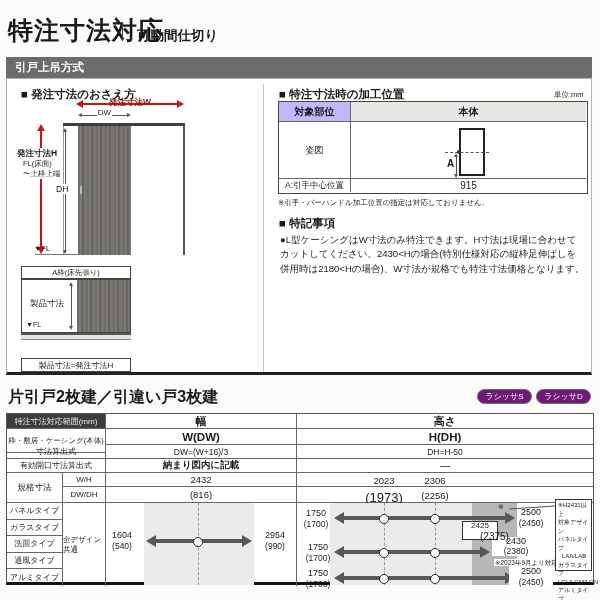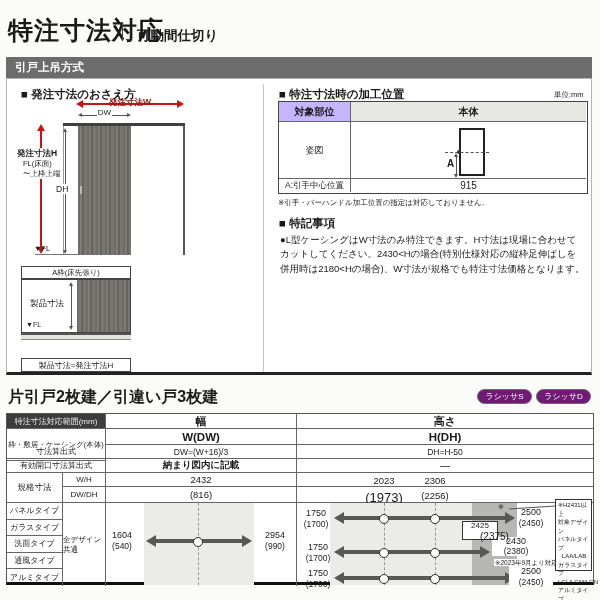--- a/index.html
+++ b/index.html
@@ -144,21 +144,21 @@
   <div class="abs b" style="left:8px;top:387px;font-size:16px;">片引戸2枚建／引違い戸3枚建</div>
   <div class="badge" style="left:477px;top:389px;">ラシッサS</div>
   <div class="badge" style="left:536px;top:389px;">ラシッサD</div>
 
   <div class="abs" style="left:6px;top:413px;width:588px;height:172px;border:1px solid #555;border-bottom:3px solid #111;box-sizing:border-box;background:#fff;">
 
     <div class="cell" style="left:0;top:0;width:99px;height:15px;background:#3d3d3d;color:#ececec;font-size:8px;">特注寸法対応範囲(mm)</div>
     <div class="cell b" style="left:99px;top:0;width:191px;height:15px;font-size:11px;">幅</div>
     <div class="cell b noR" style="left:290px;top:0;width:296px;height:15px;font-size:11px;">高さ</div>
 
-    <div class="cell" style="left:0;top:15px;width:99px;height:32px;font-size:7.5px;">枠・敷居・ケーシング(本体)</div>
+    <div class="cell" style="left:0;top:15px;width:99px;height:24px;font-size:7.5px;">枠・敷居・ケーシング(本体)</div>
     <div class="cell b" style="left:99px;top:15px;width:191px;height:16px;font-size:11.5px;">W(DW)</div>
     <div class="cell b noR" style="left:290px;top:15px;width:296px;height:16px;font-size:11.5px;">H(DH)</div>
 
     <div class="cell" style="left:0;top:31px;width:99px;height:14px;font-size:8px;">寸法算出式</div>
     <div class="cell" style="left:99px;top:31px;width:191px;height:14px;font-size:8.5px;">DW=(W+16)/3</div>
     <div class="cell noR" style="left:290px;top:31px;width:296px;height:14px;font-size:8.5px;">DH=H-50</div>
 
     <div class="cell" style="left:0;top:45px;width:99px;height:14px;font-size:8px;">有効開口寸法算出式</div>
     <div class="cell b" style="left:99px;top:45px;width:191px;height:14px;font-size:9.5px;">納まり図内に記載</div>
     <div class="cell noR" style="left:290px;top:45px;width:296px;height:14px;font-size:10px;">—</div>

